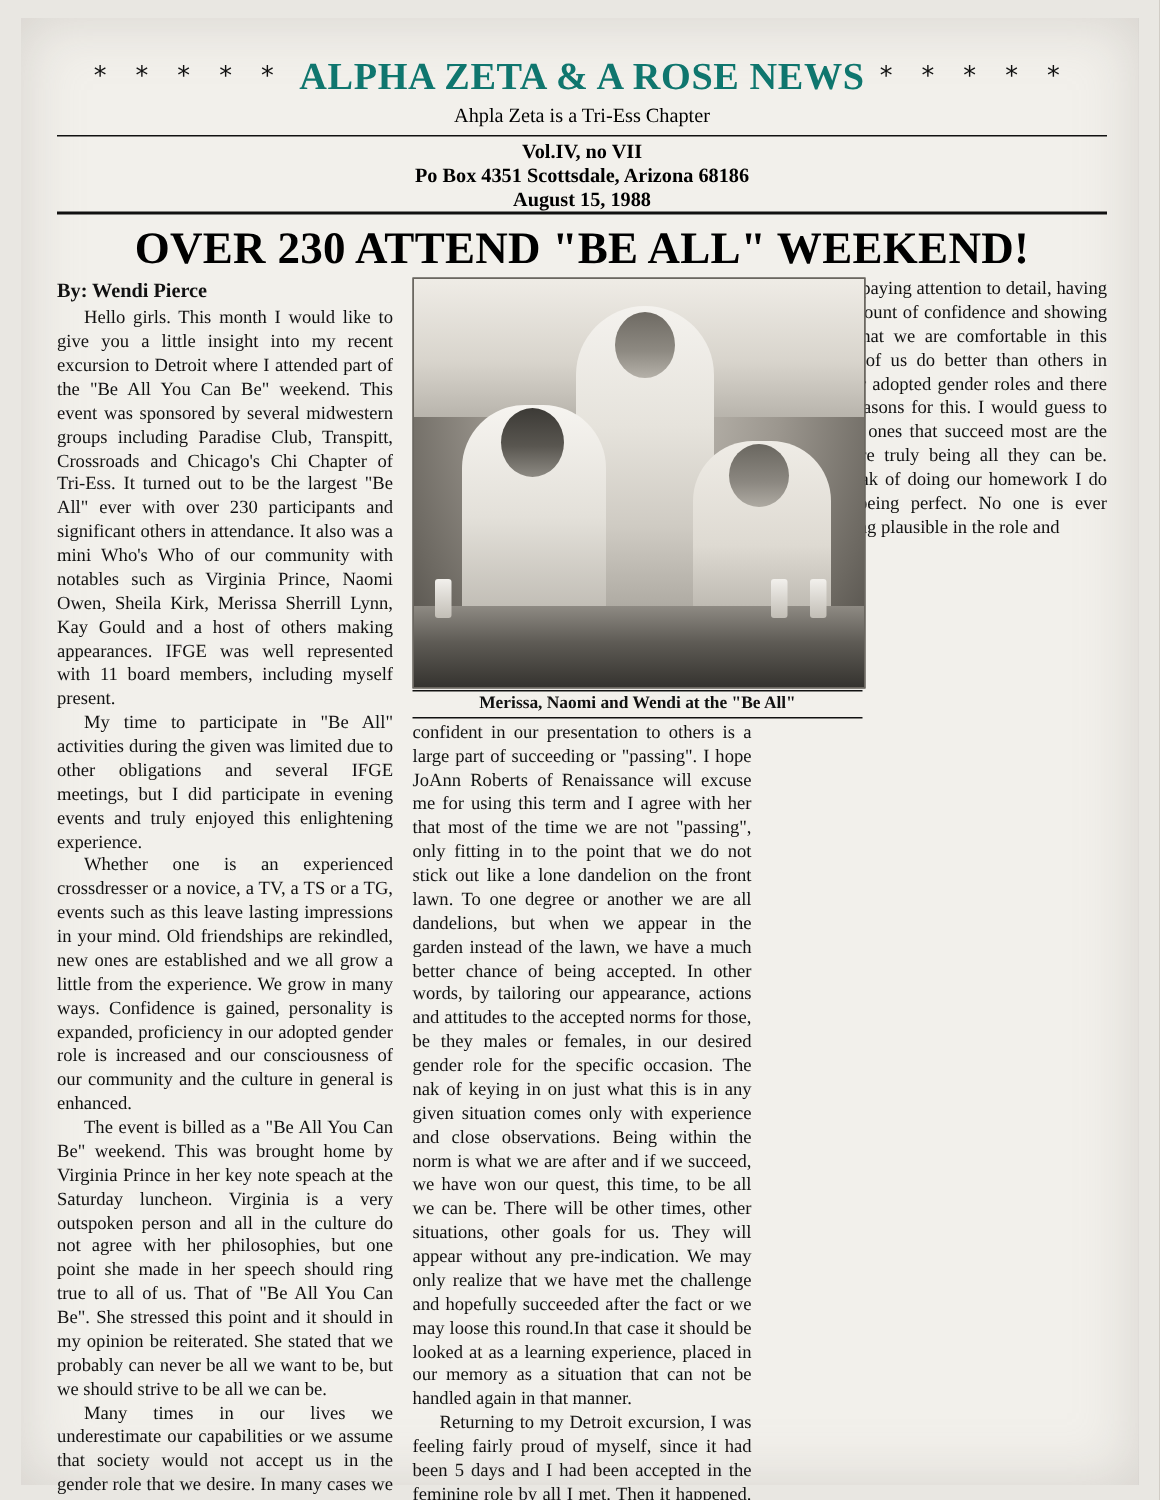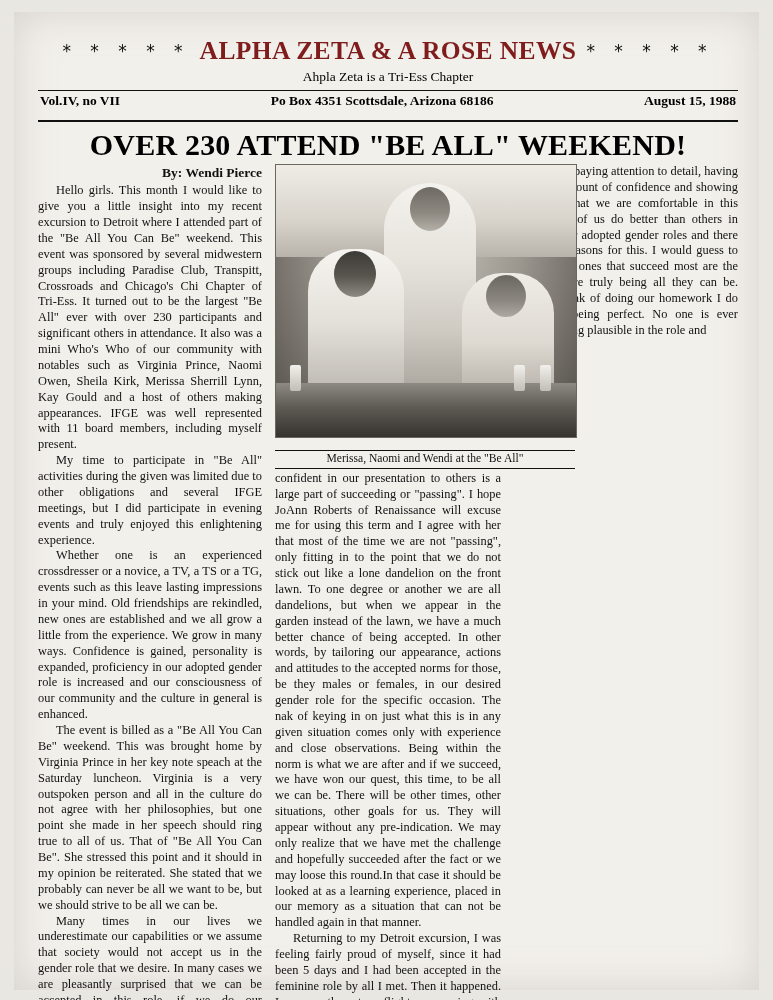--- a/index.html
+++ b/index.html
@@ -49,39 +49,40 @@
   .stars {
     font-size: 17px;
     letter-spacing: 7px;
     color: #111;
     font-family: "DejaVu Sans", sans-serif;
   }
   .mast-title {
     font-size: 25.5px;
     font-weight: bold;
     letter-spacing: 0.4px;
-    color: #7f1d1d;
+    color: #0f766e;
   }
   .mast-sub {
     font-size: 13.5px;
     font-weight: normal;
     margin-top: 3px;
   }
   .mast-rule-top {
     border: 0;
     border-top: 1.4px solid #111;
     margin: 5px 0 0 0;
   }
   .mast-info {
     display: flex;
     align-items: center;
     justify-content: space-between;
     font-size: 13.5px;
     font-weight: bold;
-    padding: 2px 2px 11px 2px;
+    padding: 2px 2px 0 2px;
+    flex-direction: column;
   }
   .mast-info .vol { flex: 0 0 auto; }
   .mast-info .addr { flex: 1 1 auto; text-align: center; }
   .mast-info .date { flex: 0 0 auto; }
   .mast-rule-bottom {
     border: 0;
     border-top: 2.2px solid #111;
     margin: 0 0 6px 0;
   }
 
@@ -108,21 +109,21 @@
     text-align: justify;
     color: #111;
   }
   .col.mid { width: 226px; }
   .col p {
     margin: 0;
     text-indent: 18px;
   }
   .col p.noindent { text-indent: 0; }
   .byline {
-    text-align: right;
+    text-align: left;
     font-weight: bold;
     font-size: 13.5px;
     margin: 0 0 2px 0;
   }
 
   
   .photo-wrap {
     width: 300px;
     margin: 0 0 2px 0;
   }
@@ -177,26 +178,26 @@
     position: absolute; left: 0; bottom: 0; width: 100%; height: 54px;
     background: linear-gradient(180deg,#8e8a83 0%, #5e5b55 45%, #35332f 100%);
   }
   .photo .glass {
     position: absolute; bottom: 46px; width: 11px; height: 26px;
     background: linear-gradient(180deg,#f2f0ec 0%, #c2beb6 100%);
     border-radius: 2px;
   }
   .caption {
     font-size: 11.6px;
-    font-weight: normal;
+    font-weight: bold;
     text-align: center;
     border-top: 1.3px solid #111;
     border-bottom: 1.3px solid #111;
     padding: 1px 0 1px 0;
-    margin-top: 12px;
+    margin-top: 1px;
   }
 </style>
 </head>
 <body>
 
 <div class="page">
   <div class="paper">
     <div class="inner">
 
       <div class="masthead">

